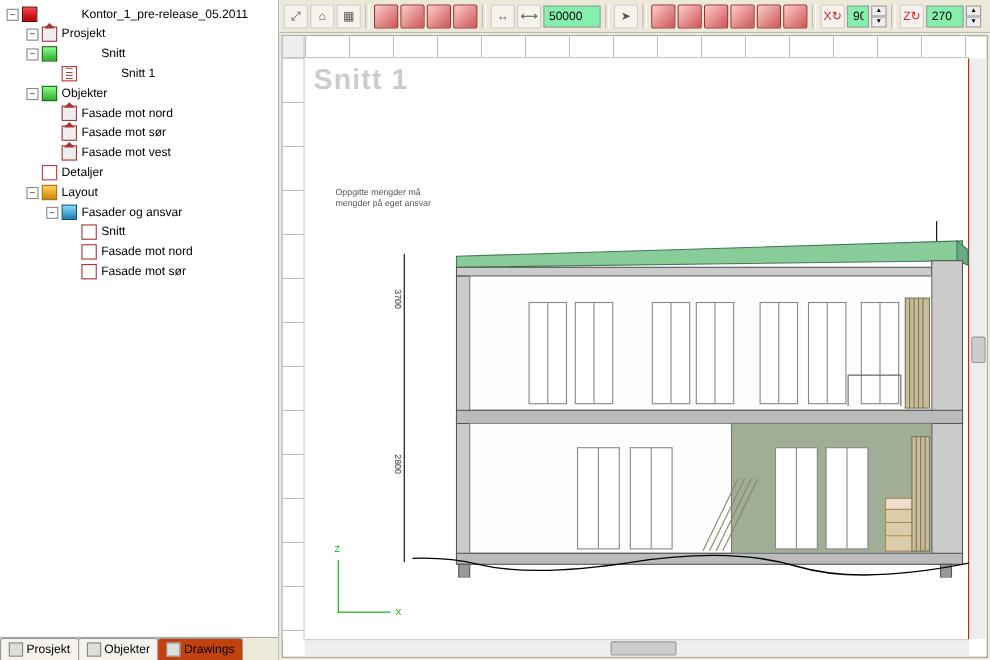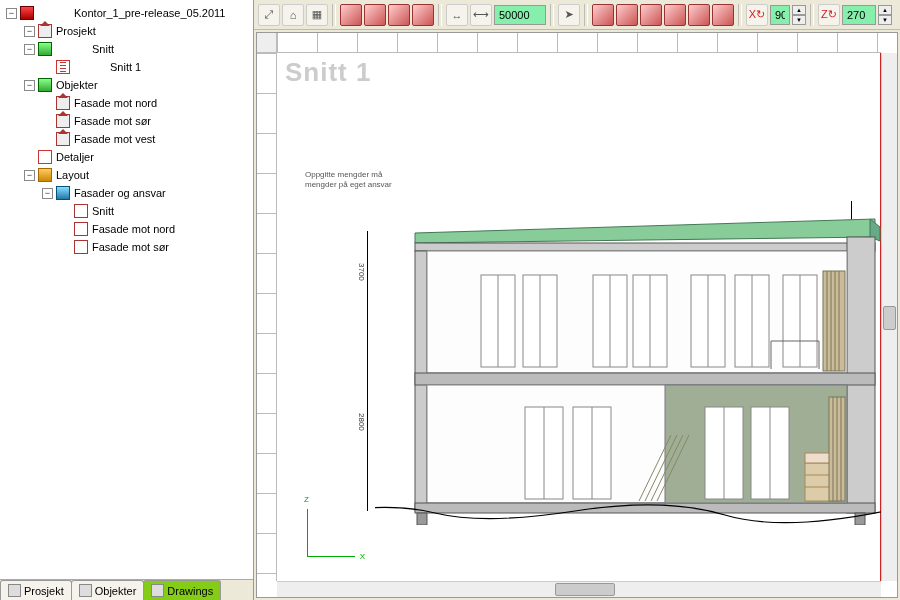--- a/index.html
+++ b/index.html
@@ -2,21 +2,21 @@
 <html><head>
 <meta charset="utf-8">
 <style>
   * { box-sizing: border-box; margin: 0; padding: 0; }
   body { font-family: Tahoma, Arial, sans-serif; font-size: 11px; background:#fff; width:900px; height:600px; overflow:hidden; position:relative; }
   .container { display:flex; height:600px; width:900px; }
   .sidebar { width:254px; border-right:1px solid #999; display:flex; flex-direction:column; background:#fff; }
   .tree { flex:1; padding:4px 2px; overflow:auto; }
   .tabs { display:flex; border-top:1px solid #aaa; background:#ece9d8; }
   .tab { border:1px solid #999; border-bottom:none; background:#f5f3eb; padding:3px 7px; margin-right:-1px; display:flex; align-items:center; cursor:pointer; border-radius:3px 3px 0 0; font-size:11px; }
-  .tab.active { background:#84cc16; }
+  .tab.active { background:#c2410c; }
   .tab .ic { width:13px; height:13px; margin-right:3px; background:#ddd; border:1px solid #888; display:inline-block; }
   .tree-node { display:flex; align-items:center; height:18px; white-space:nowrap; cursor:pointer; position:relative; }
   .tree-node .exp { width:11px; height:11px; border:1px solid #888; text-align:center; line-height:9px; font-size:9px; margin-right:3px; color:#333; background:#fff; }
   .tree-node .exp.blank { border:none; background:transparent; }
   .tree-node .ic { width:14px; height:14px; margin-right:4px; display:inline-block; }
   .ic-proj { background:linear-gradient(#f44,#a00); border:1px solid #600; }
   .ic-house { background:#eee; border:1px solid #a33; position:relative; }
   .ic-house::before { content:''; position:absolute; top:-4px; left:1px; border-left:5px solid transparent; border-right:5px solid transparent; border-bottom:5px solid #a33; }
   .ic-section { background:linear-gradient(#8f8,#3a3); border:1px solid #060; }
   .ic-snitt1 { background:#fff; border:1px solid #c33; position:relative; }

